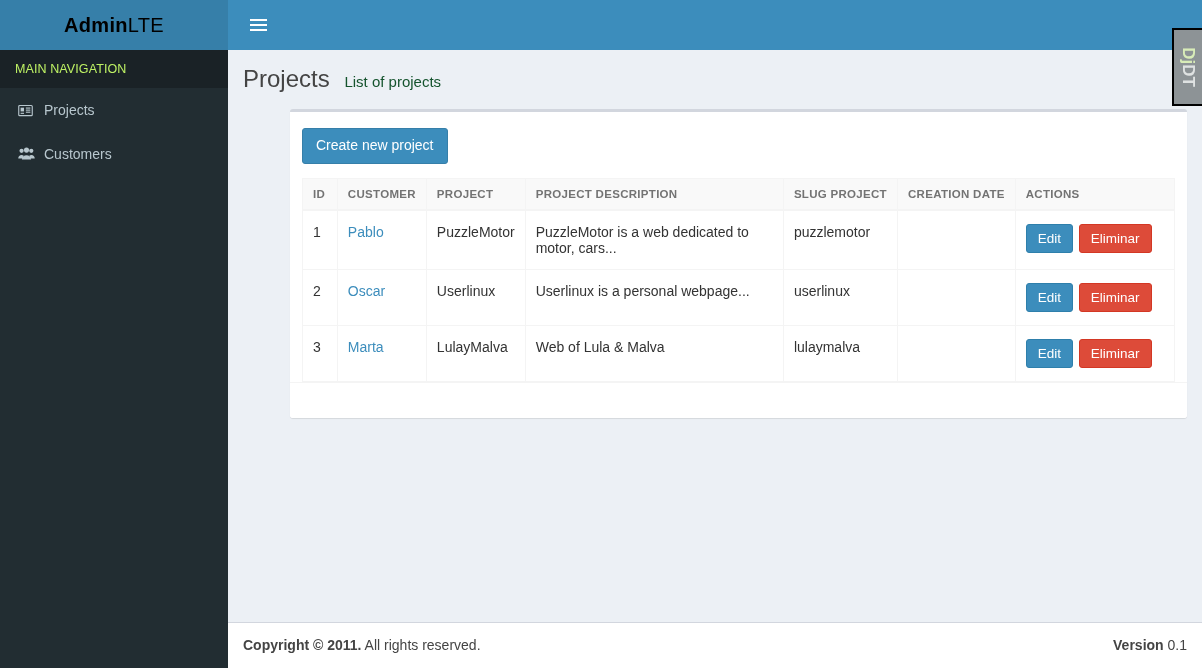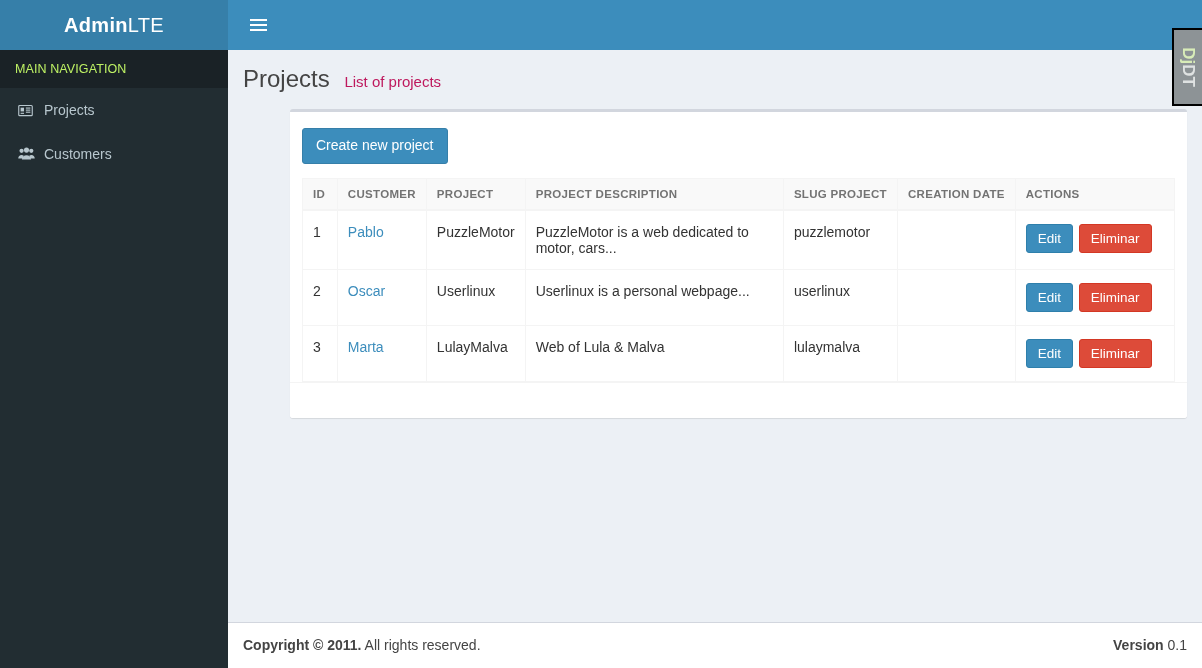--- a/index.html
+++ b/index.html
@@ -21,21 +21,21 @@
     width: 1202px;
     height: 668px;
   }
 
   
   .logo {
     position: absolute;
     left: 0; top: 0;
     width: 228px; height: 50px;
     background: #367fa9;
-    color: #ffffff;
+    color: #000000;
     display: flex;
     align-items: center;
     justify-content: center;
     font-size: 20px;
     letter-spacing: .3px;
     overflow: hidden;
   }
   .logo .lg-bold { font-weight: bold; }
   .logo .lg-light { font-weight: normal; }
 
@@ -118,21 +118,21 @@
   }
   .content-header h1 {
     margin: 0;
     font-size: 24px;
     font-weight: 300;
     color: #444;
     line-height: 1.2;
   }
   .content-header h1 small {
     font-size: 15px;
-    color: #be185d;
+    color: #14532d;
     font-weight: 300;
     margin-left: 8px;
   }
 
   .content {
     padding: 15px;
   }
 
   
   .box {

